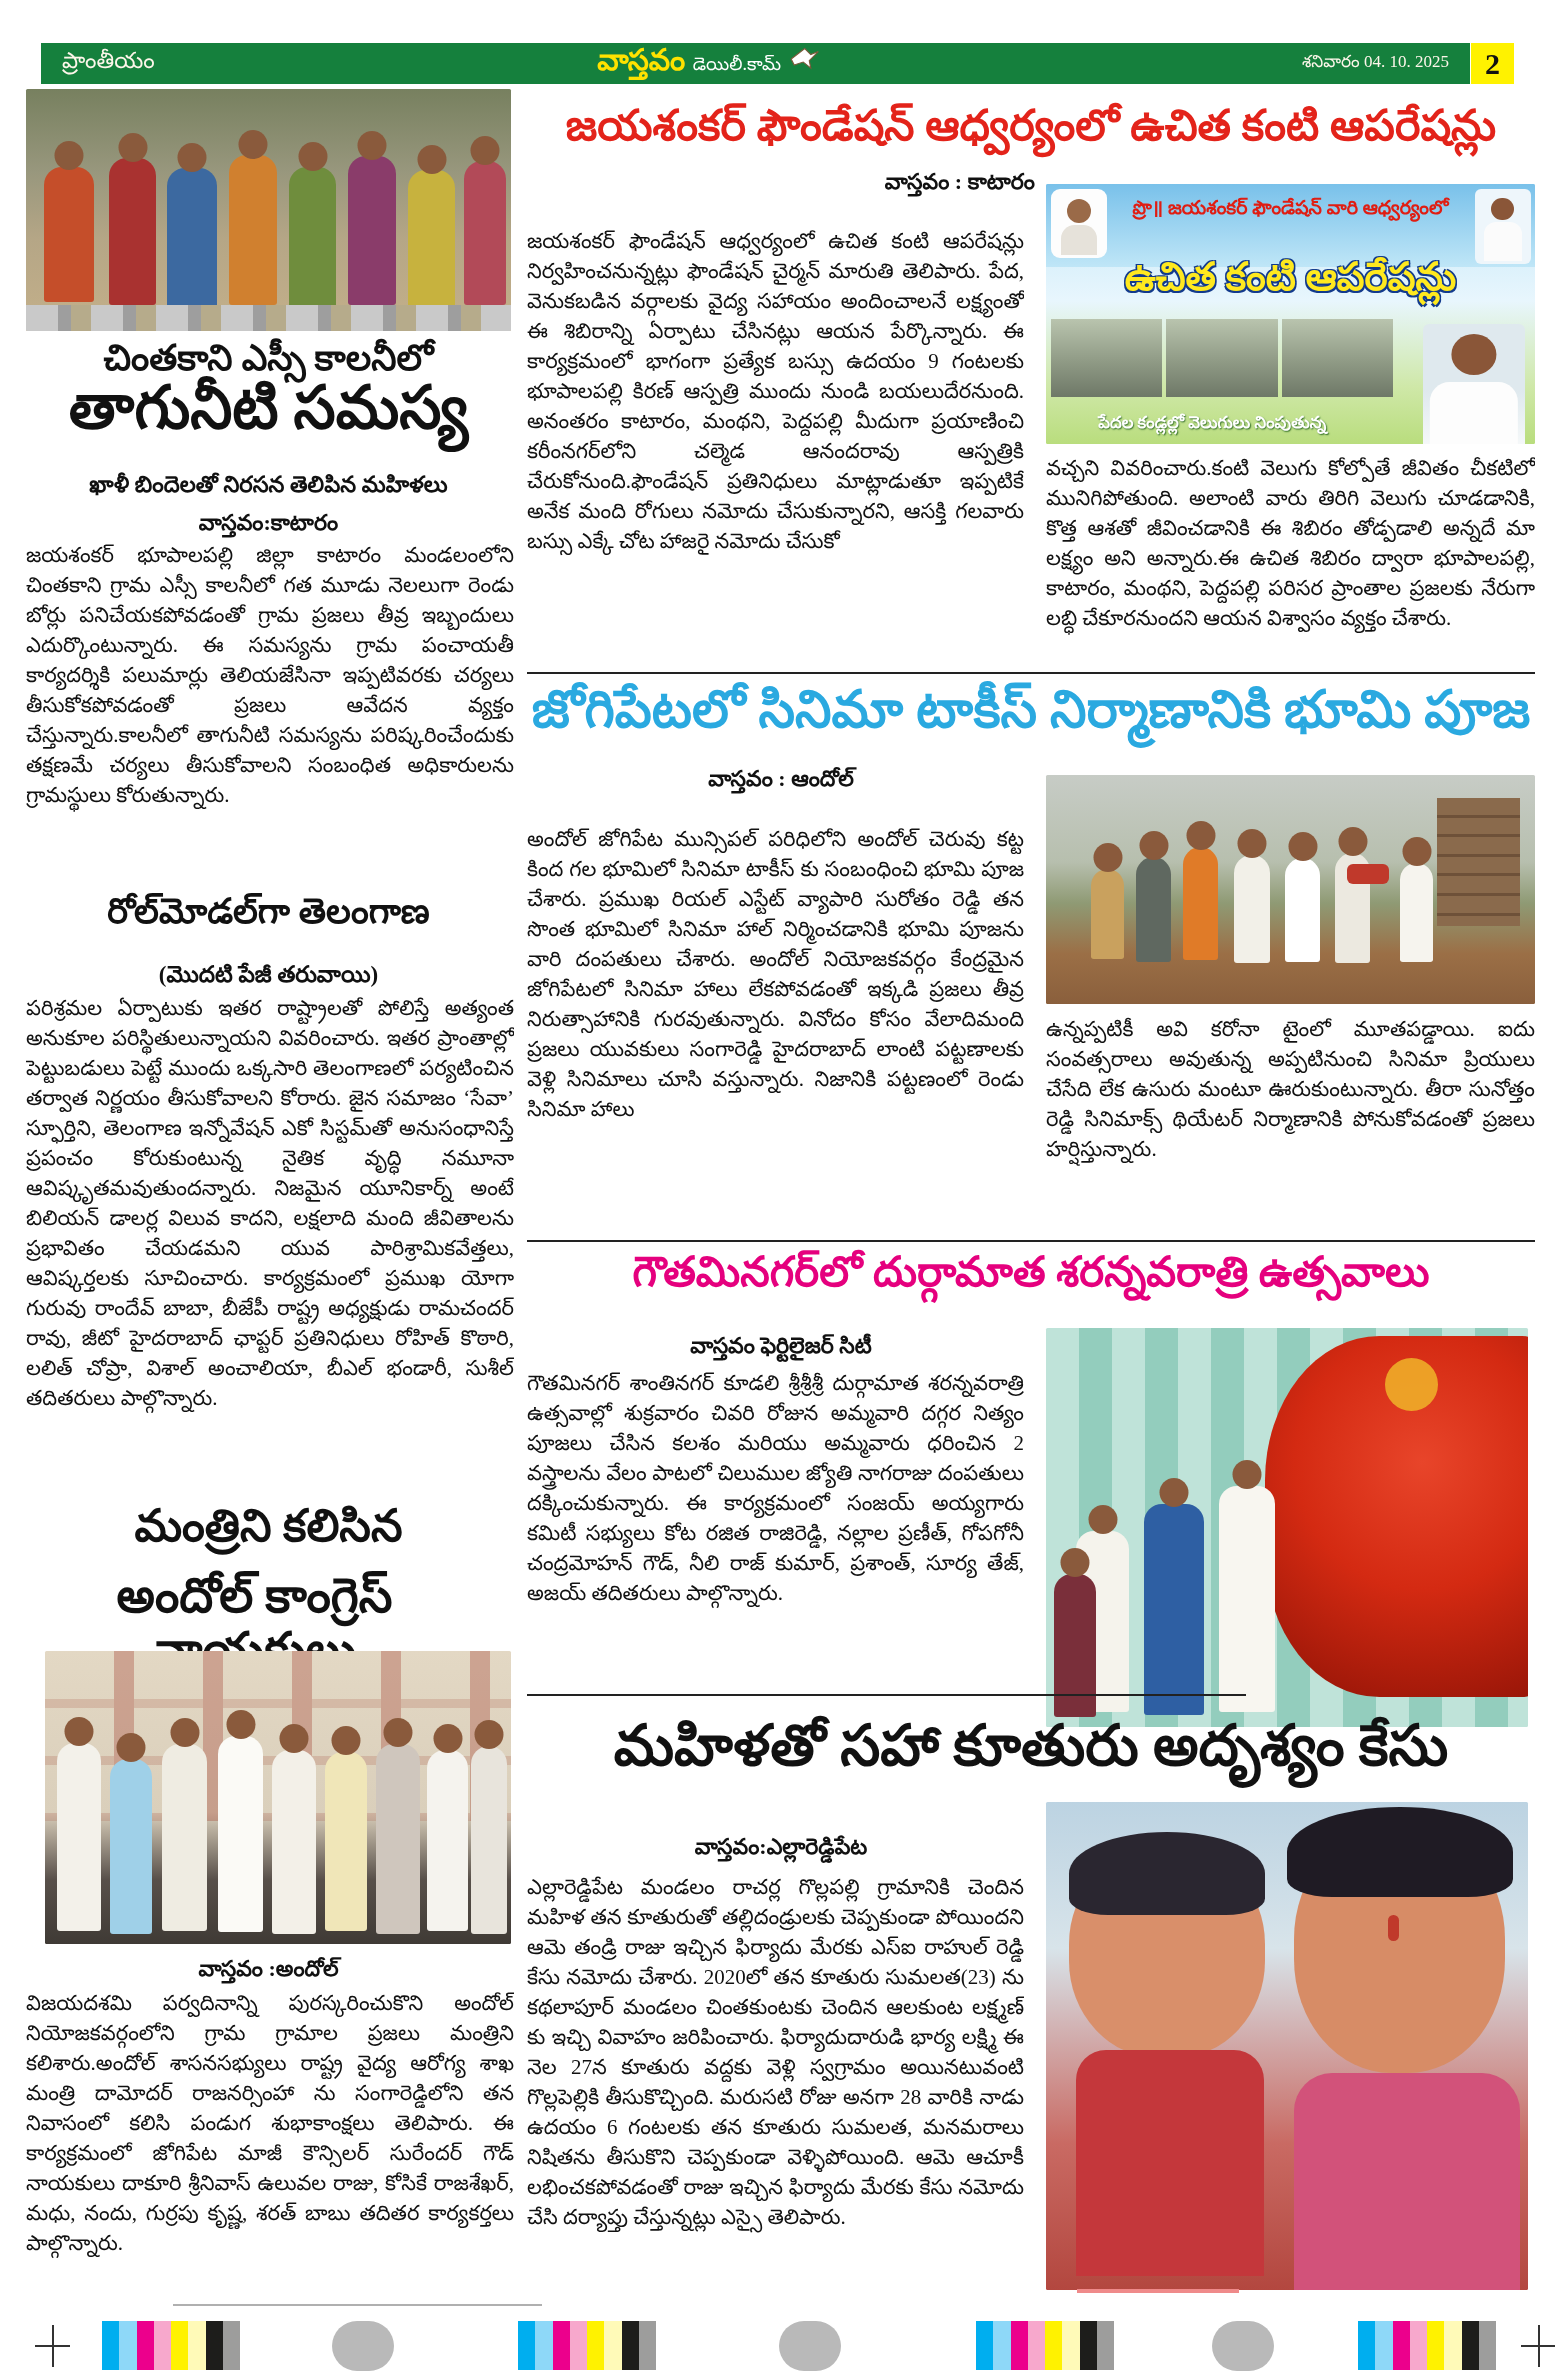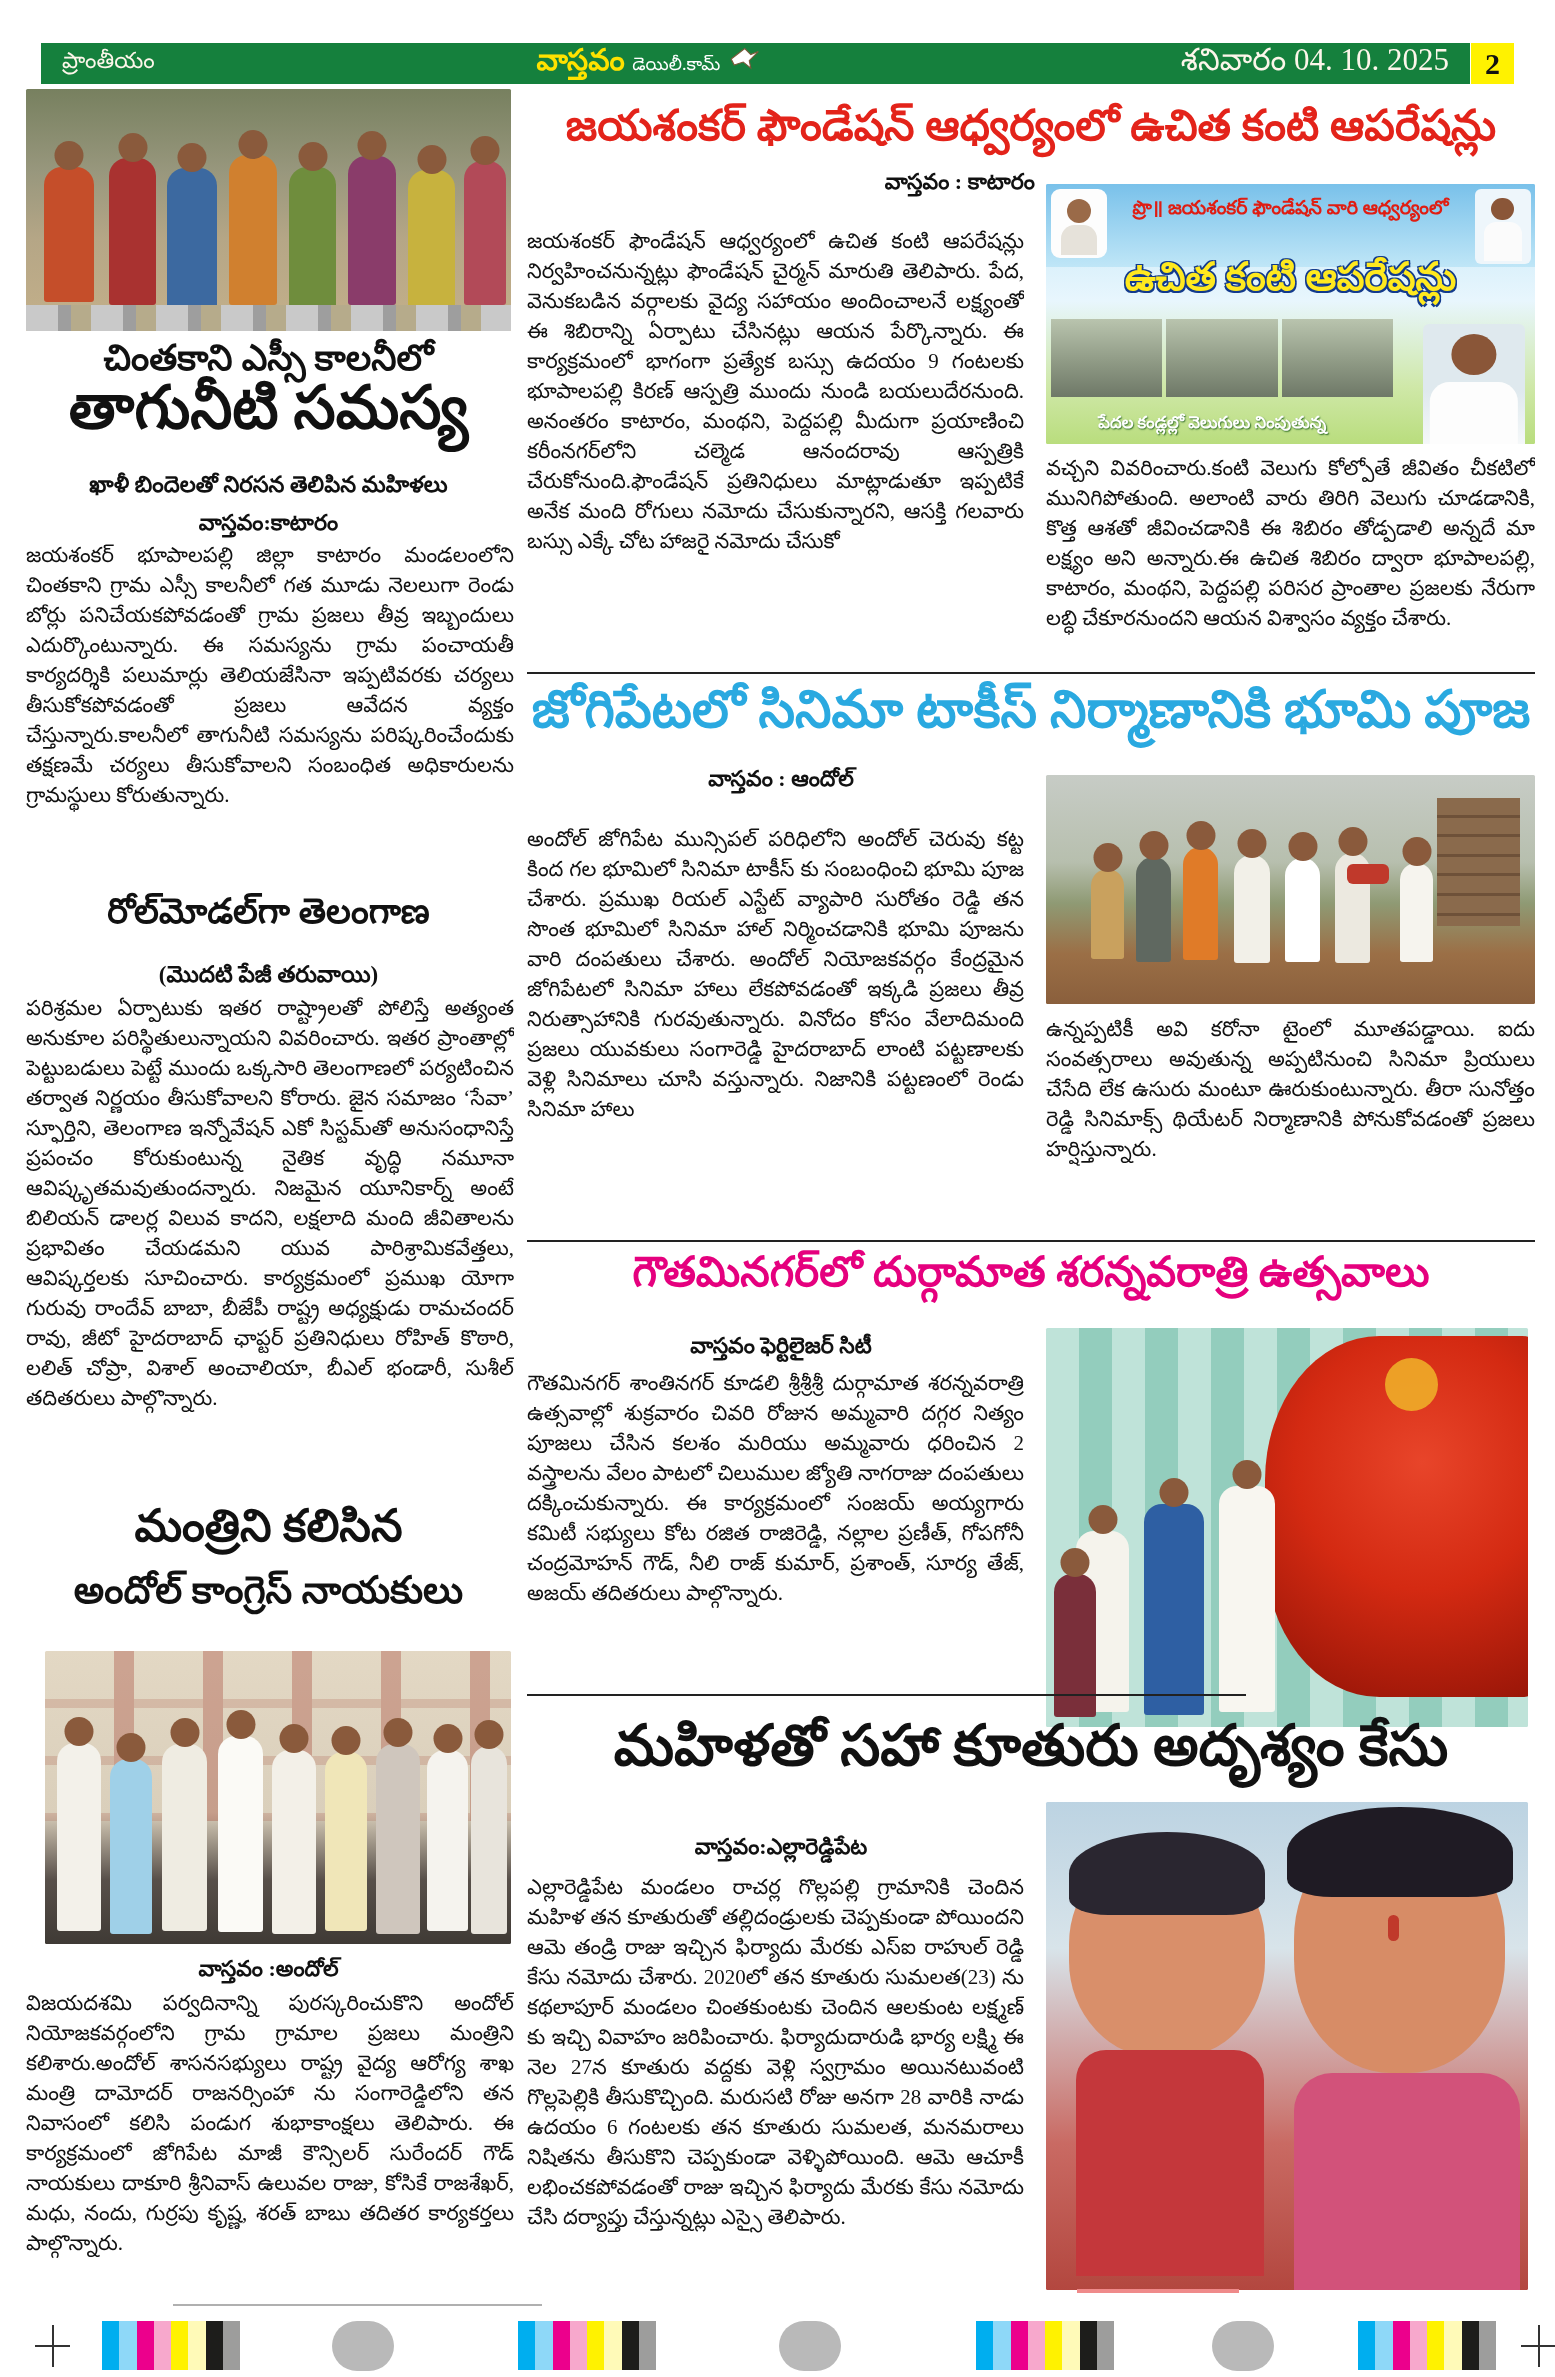--- a/index.html
+++ b/index.html
@@ -7,21 +7,21 @@
         font-family:"Liberation Serif","DejaVu Serif",serif;color:#111;overflow:hidden;}
   .abs{position:absolute;}
   
   .topbar{position:absolute;left:41px;top:43px;width:1429px;height:41px;
           display:flex;align-items:center;justify-content:space-between;
           padding:0 21px;box-sizing:border-box;color:#fdfdف;}
   .topbar .sec{color:#fdf6ea;font-size:22.6px;}
   .mast{display:flex;align-items:baseline;gap:7.5px;}
   .mast-main{font-size:30px;font-weight:bold;}
   .mast-sub{color:#ffffff;font-size:18px;}
-  .dateline-top{color:#fdf6ea;font-size:31px;margin-left:39px;}
+  .dateline-top{color:#fdf6ea;font-size:17px;margin-left:39px;}
   .pagebox{position:absolute;left:1471px;top:43px;width:43px;height:41px;
            display:flex;align-items:center;justify-content:center;
            font-size:30px;font-weight:bold;color:#111;}
   
   .kicker{font-weight:bold;text-align:center;}
   .headline{font-weight:bold;text-align:center;line-height:1.12;}
   .subhead{font-weight:bold;text-align:center;}
   .dl{font-weight:bold;text-align:center;font-size:22px;}
   .body-txt{font-size:21px;line-height:30px;text-align:justify;overflow:hidden;}
   .sep{position:absolute;height:1.5px;background:#222;}
@@ -91,21 +91,21 @@
   <div class="abs headline" style="left:26px;top:375px;width:485px;font-size:60px;">తాగునీటి సమస్య</div>
   <div class="abs subhead" style="left:26px;top:472px;width:485px;font-size:22.6px;">ఖాళీ బిందెలతో నిరసన తెలిపిన మహిళలు</div>
   <div class="abs dl" style="left:26px;top:510px;width:485px;">వాస్తవం:కాటారం</div>
   <div class="abs body-txt" style="left:26px;top:540px;width:488px;height:331px;">జయశంకర్ భూపాలపల్లి జిల్లా కాటారం మండలంలోని చింతకాని గ్రామ ఎస్సీ కాలనీలో గత మూడు నెలలుగా రెండు బోర్లు పనిచేయకపోవడంతో గ్రామ ప్రజలు తీవ్ర ఇబ్బందులు ఎదుర్కొంటున్నారు. ఈ సమస్యను గ్రామ పంచాయతీ కార్యదర్శికి పలుమార్లు తెలియజేసినా ఇప్పటివరకు చర్యలు తీసుకోకపోవడంతో ప్రజలు ఆవేదన వ్యక్తం చేస్తున్నారు.కాలనీలో తాగునీటి సమస్యను పరిష్కరించేందుకు తక్షణమే చర్యలు తీసుకోవాలని సంబంధిత అధికారులను గ్రామస్థులు కోరుతున్నారు.</div>
 
   <div class="abs headline" style="left:26px;top:892px;width:485px;font-size:35px;">రోల్‌మోడల్‌గా తెలంగాణ</div>
   <div class="abs subhead" style="left:26px;top:962px;width:485px;font-size:23px;">(మొదటి పేజీ తరువాయి)</div>
   <div class="abs body-txt" style="left:26px;top:993px;width:488px;height:485px;">పరిశ్రమల ఏర్పాటుకు ఇతర రాష్ట్రాలతో పోలిస్తే అత్యంత అనుకూల పరిస్థితులున్నాయని వివరించారు. ఇతర ప్రాంతాల్లో పెట్టుబడులు పెట్టే ముందు ఒక్కసారి తెలంగాణలో పర్యటించిన తర్వాత నిర్ణయం తీసుకోవాలని కోరారు. జైన సమాజం ‘సేవా’ స్ఫూర్తిని, తెలంగాణ ఇన్నోవేషన్ ఎకో సిస్టమ్‌తో అనుసంధానిస్తే ప్రపంచం కోరుకుంటున్న నైతిక వృద్ధి నమూనా ఆవిష్కృతమవుతుందన్నారు. నిజమైన యూనికార్న్ అంటే బిలియన్ డాలర్ల విలువ కాదని, లక్షలాది మంది జీవితాలను ప్రభావితం చేయడమని యువ పారిశ్రామికవేత్తలు, ఆవిష్కర్తలకు సూచించారు. కార్యక్రమంలో ప్రముఖ యోగా గురువు రాందేవ్ బాబా, బీజేపీ రాష్ట్ర అధ్యక్షుడు రామచందర్ రావు, జీటో హైదరాబాద్ ఛాప్టర్ ప్రతినిధులు రోహిత్ కొఠారి, లలిత్ చోప్రా, విశాల్ అంచాలియా, బీఎల్ భండారీ, సుశీల్ తదితరులు పాల్గొన్నారు.</div>
 
   <div class="abs headline" style="left:26px;top:1501px;width:485px;font-size:45px;">మంత్రిని కలిసిన</div>
-  <div class="abs headline" style="left:26px;top:1569px;width:485px;font-size:38px;">అందోల్ కాంగ్రెస్ నాయకులు</div>
+  <div class="abs headline" style="left:12px;top:1569px;width:485px;font-size:48px;">అందోల్ కాంగ్రెస్ నాయకులు</div>
 
   <div class="photo" style="left:45px;top:1651px;width:466px;height:293px;
               background:linear-gradient(180deg,#e3d8c4 0%,#dacfbb 55%,#58504a 78%,#3f3a35 100%);">
     <div class="abs" style="left:0;top:0;width:100%;height:58%;
          background:repeating-linear-gradient(90deg,transparent 0 69px,#a34434 69px 89px),
                     repeating-linear-gradient(180deg,transparent 0 48px,rgba(163,68,52,.55) 48px 57px);
          opacity:.35;"></div>
     <div class="fig" style="left:12px;bottom:13.5px;width:44px;height:188px;background:#f3f1ea;"></div>
     <div class="fig" style="left:65px;bottom:10.5px;width:42px;height:175px;background:#9fd0e8;"></div>
     <div class="fig" style="left:117px;bottom:13.5px;width:45px;height:187px;background:#efece2;"></div>

